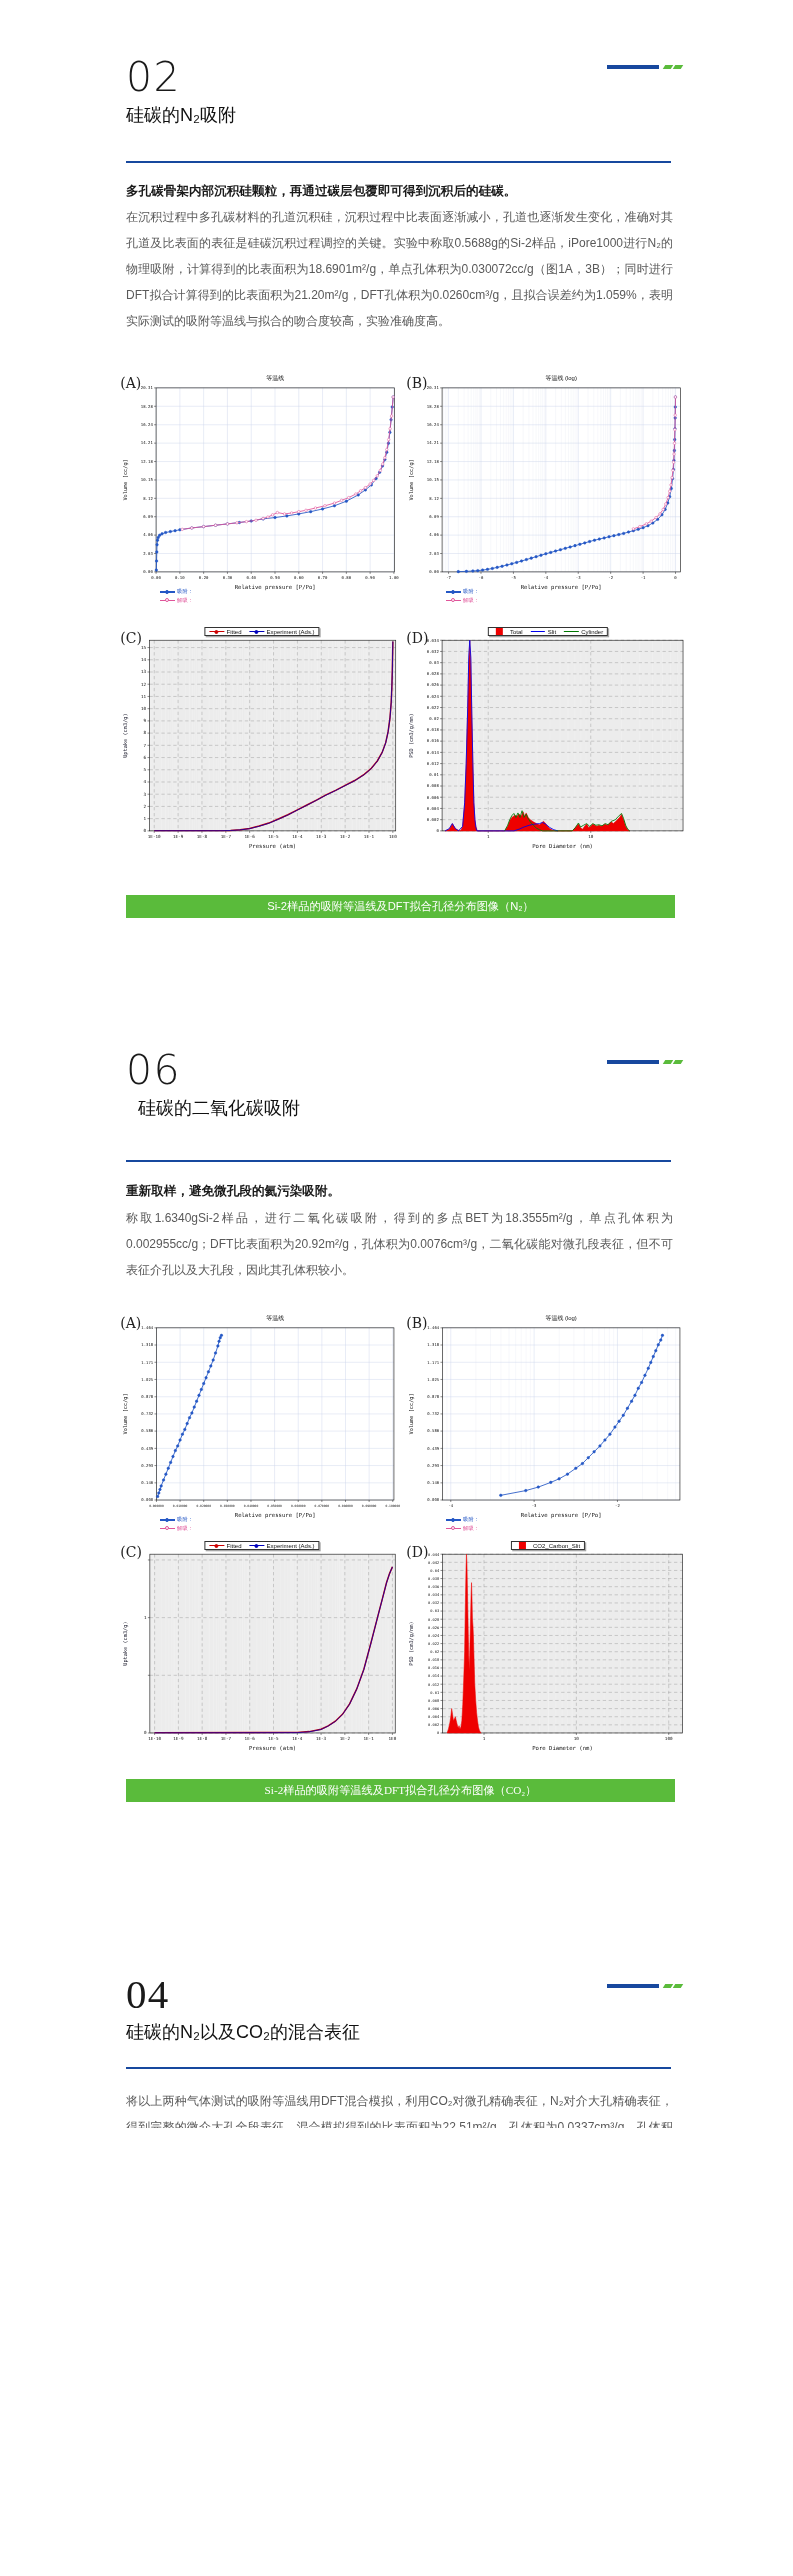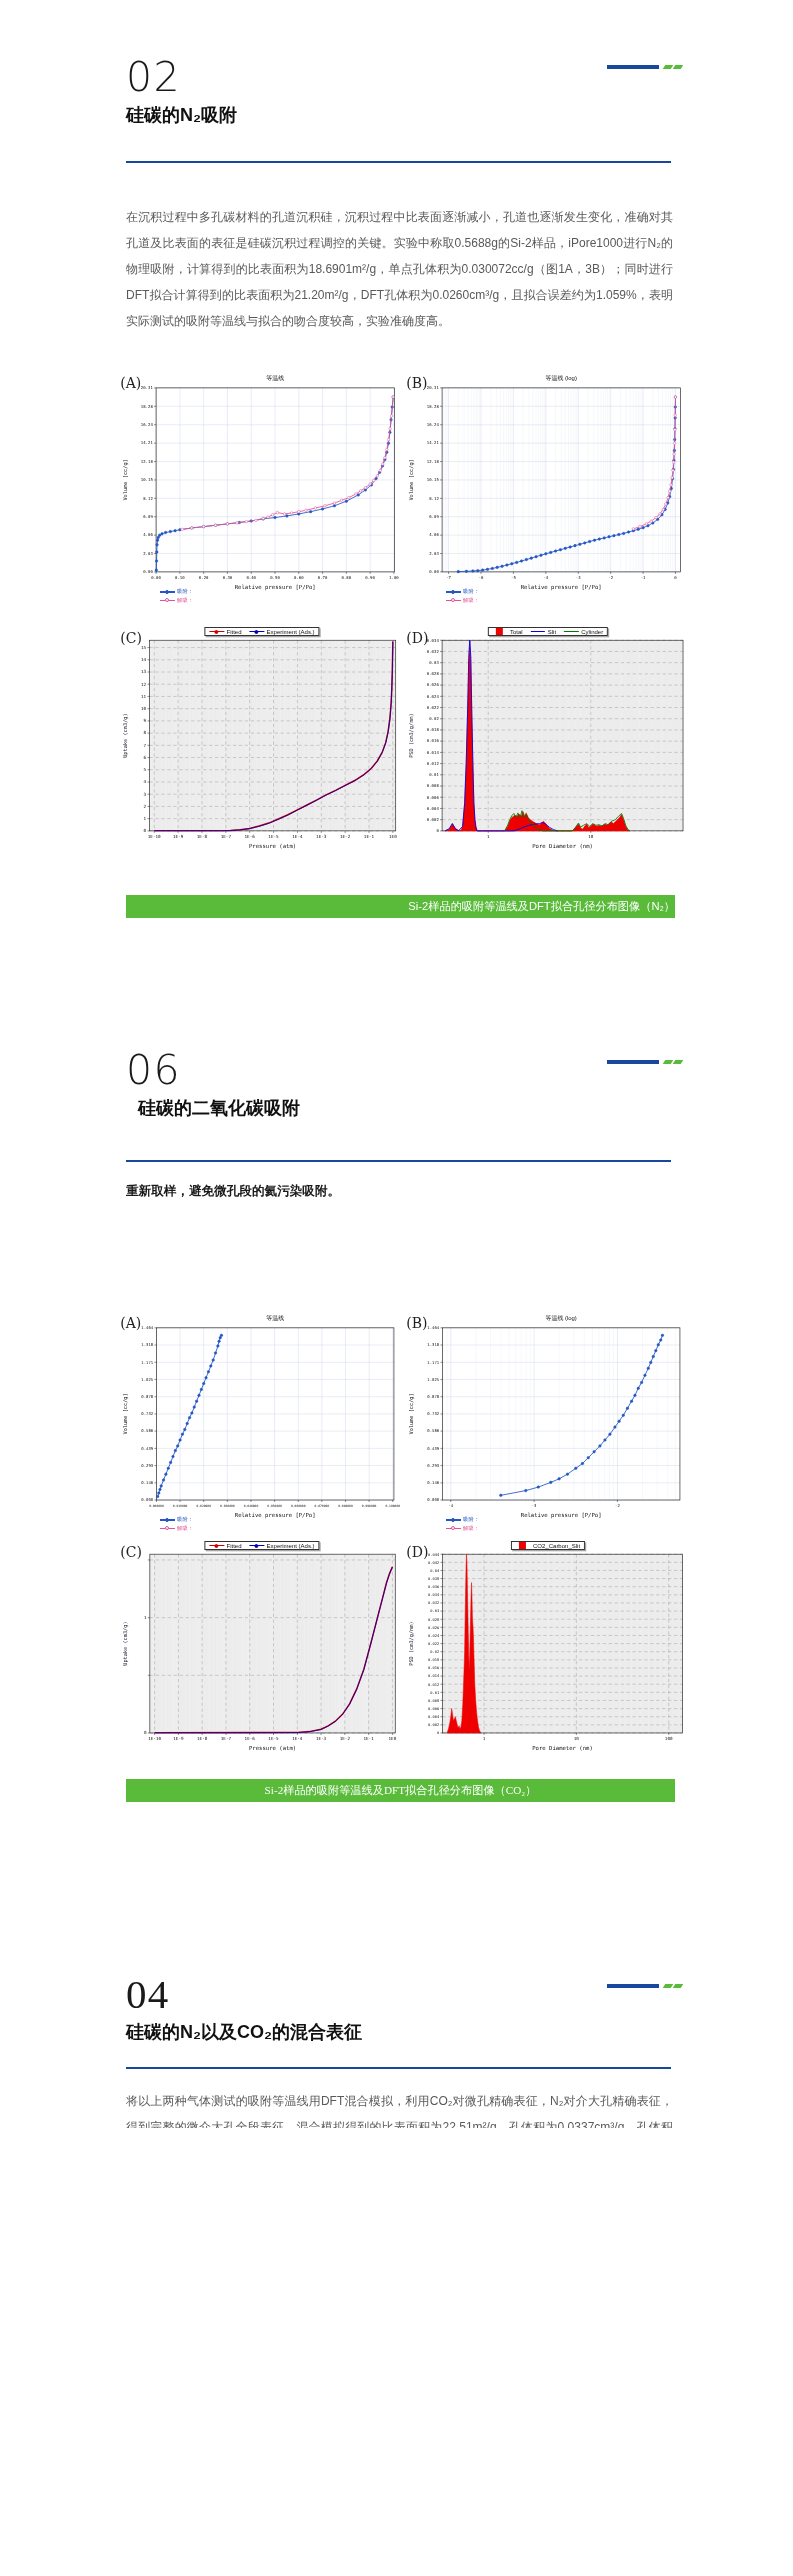--- a/index.html
+++ b/index.html
@@ -1,19 +1,19 @@
 <!DOCTYPE html>
 <html style="font-size:10.6px"><head>
 <meta charset="utf-8">
 <style>
   html,body{margin:0;padding:0;background:#fff;}
   body{font-family:"Liberation Sans","DejaVu Sans",sans-serif;}
   .page{position:relative;width:793px;height:2128px;background:#fff;overflow:hidden;}
   .secnum{position:absolute;left:126px;font-size:41px;line-height:1;color:#1a1a1a;font-weight:200;letter-spacing:1.3px;font-family:"DejaVu Sans",sans-serif;}
-  .sectitle{position:absolute;left:126px;font-size:18px;line-height:1.1;color:#111;font-weight:700;}
+  .sectitle{position:absolute;left:126px;font-size:18px;line-height:1.1;color:#111;font-weight:400;}
   .decor{position:absolute;width:79px;height:9.3px;}
   .decor .bar{position:absolute;left:0;top:2.6px;width:52px;height:4px;background:#17489E;}
   .decor .sl{position:absolute;top:2.6px;width:8px;height:4px;background:#5ABB3B;transform:skewX(-32deg);}
   .decor .sl.s1{left:57px;}
   .decor .sl.s2{left:67px;}
   .divider{position:absolute;left:126px;width:545px;height:2px;background:#17489E;}
   .lead{position:absolute;left:126px;width:545px;font-size:12.6px;font-weight:700;color:#1a1a1a;line-height:1.3;}
   .bodytext{position:absolute;left:126px;width:547px;font-size:12px;color:#595959;line-height:26px;text-align:justify;}
   .caption{position:absolute;left:126px;width:549px;height:23px;background:#5ABB3B;color:#fff;font-size:11.2px;text-align:center;line-height:23px;}
   .panel{position:absolute;}
@@ -34,20 +34,21 @@
 <div class="page">
 
   <div class="secnum" style="top:57px;">02</div>
   <div class="decor" style="left:607px;top:62px;">
     <span class="bar"></span>
     <span class="sl s1"></span>
     <span class="sl s2"></span>
   </div>
   <div class="sectitle" style="top:106px;">硅碳的N₂吸附</div>
   <div class="divider" style="top:161px;"></div>
+  <div class="lead" style="top:183px;">多孔碳骨架内部沉积硅颗粒，再通过碳层包覆即可得到沉积后的硅碳。</div>
   <div class="bodytext" style="top:204px;">在沉积过程中多孔碳材料的孔道沉积硅，沉积过程中比表面逐渐减小，孔道也逐渐发生变化，准确对其孔道及比表面的表征是硅碳沉积过程调控的关键。实验中称取0.5688g的Si-2样品，iPore1000进行N₂的物理吸附，计算得到的比表面积为18.6901m²/g，单点孔体积为0.030072cc/g（图1A，3B）；同时进行DFT拟合计算得到的比表面积为21.20m²/g，DFT孔体积为0.0260cm³/g，且拟合误差约为1.059%，表明实际测试的吸附等温线与拟合的吻合度较高，实验准确度高。</div>
 
   <div class="panel" style="left:119px;top:372px;width:286px;height:233px;">
       <svg viewBox="0 0 432 352" width="286" height="233">
         <rect x="56" y="24" width="360" height="278" fill="#ffffff"></rect>
         <line x1="56" y1="24" x2="56" y2="302" stroke="#ccd6ec" stroke-width="0.7"></line>
         <line x1="91.92814371257485" y1="24" x2="91.92814371257485" y2="302" stroke="#ccd6ec" stroke-width="0.7"></line>
         <line x1="127.8562874251497" y1="24" x2="127.8562874251497" y2="302" stroke="#ccd6ec" stroke-width="0.7"></line>
         <line x1="163.78443113772454" y1="24" x2="163.78443113772454" y2="302" stroke="#ccd6ec" stroke-width="0.7"></line>
         <line x1="199.7125748502994" y1="24" x2="199.7125748502994" y2="302" stroke="#ccd6ec" stroke-width="0.7"></line>
@@ -726,31 +727,32 @@
         </span>
         <span class="entry">
           <span class="sw">
             <span class="l" style="background: rgb(0, 119, 0);"></span>
           </span>
           <span style="color: rgb(17, 17, 17);">Cylinder</span>
         </span>
       </div>
     </div>
 
-  <div class="caption" style="top:895px;text-align:right;">Si-2样品的吸附等温线及DFT拟合孔径分布图像（N₂）</div>
+  <div class="caption" style="top:895px;">Si-2样品的吸附等温线及DFT拟合孔径分布图像（N₂）</div>
 
   <div class="secnum" style="top:1050px;">06</div>
   <div class="decor" style="left:607px;top:1057px;">
     <span class="bar"></span>
     <span class="sl s1"></span>
     <span class="sl s2"></span>
   </div>
   <div class="sectitle" style="top:1099px;margin-left:12px;">硅碳的二氧化碳吸附</div>
   <div class="divider" style="top:1160px;"></div>
   <div class="lead" style="top:1183px;">重新取样，避免微孔段的氦污染吸附。</div>
+  <div class="bodytext" style="top:1205px;">称取1.6340gSi-2样品，进行二氧化碳吸附，得到的多点BET为18.3555m²/g，单点孔体积为0.002955cc/g；DFT比表面积为20.92m²/g，孔体积为0.0076cm³/g，二氧化碳能对微孔段表征，但不可表征介孔以及大孔段，因此其孔体积较小。</div>
 
   <div class="panel" style="left:119px;top:1312px;width:286px;height:221px;">
       <svg viewBox="0 0 432 335" width="286" height="221">
         <rect x="56" y="24" width="360" height="261" fill="#ffffff"></rect>
         <line x1="56" y1="24" x2="56" y2="285" stroke="#ccd6ec" stroke-width="0.7"></line>
         <line x1="91.82089552238806" y1="24" x2="91.82089552238806" y2="285" stroke="#ccd6ec" stroke-width="0.7"></line>
         <line x1="127.64179104477611" y1="24" x2="127.64179104477611" y2="285" stroke="#ccd6ec" stroke-width="0.7"></line>
         <line x1="163.46268656716416" y1="24" x2="163.46268656716416" y2="285" stroke="#ccd6ec" stroke-width="0.7"></line>
         <line x1="199.28358208955223" y1="24" x2="199.28358208955223" y2="285" stroke="#ccd6ec" stroke-width="0.7"></line>
         <line x1="235.1044776119403" y1="24" x2="235.1044776119403" y2="285" stroke="#ccd6ec" stroke-width="0.7"></line>

